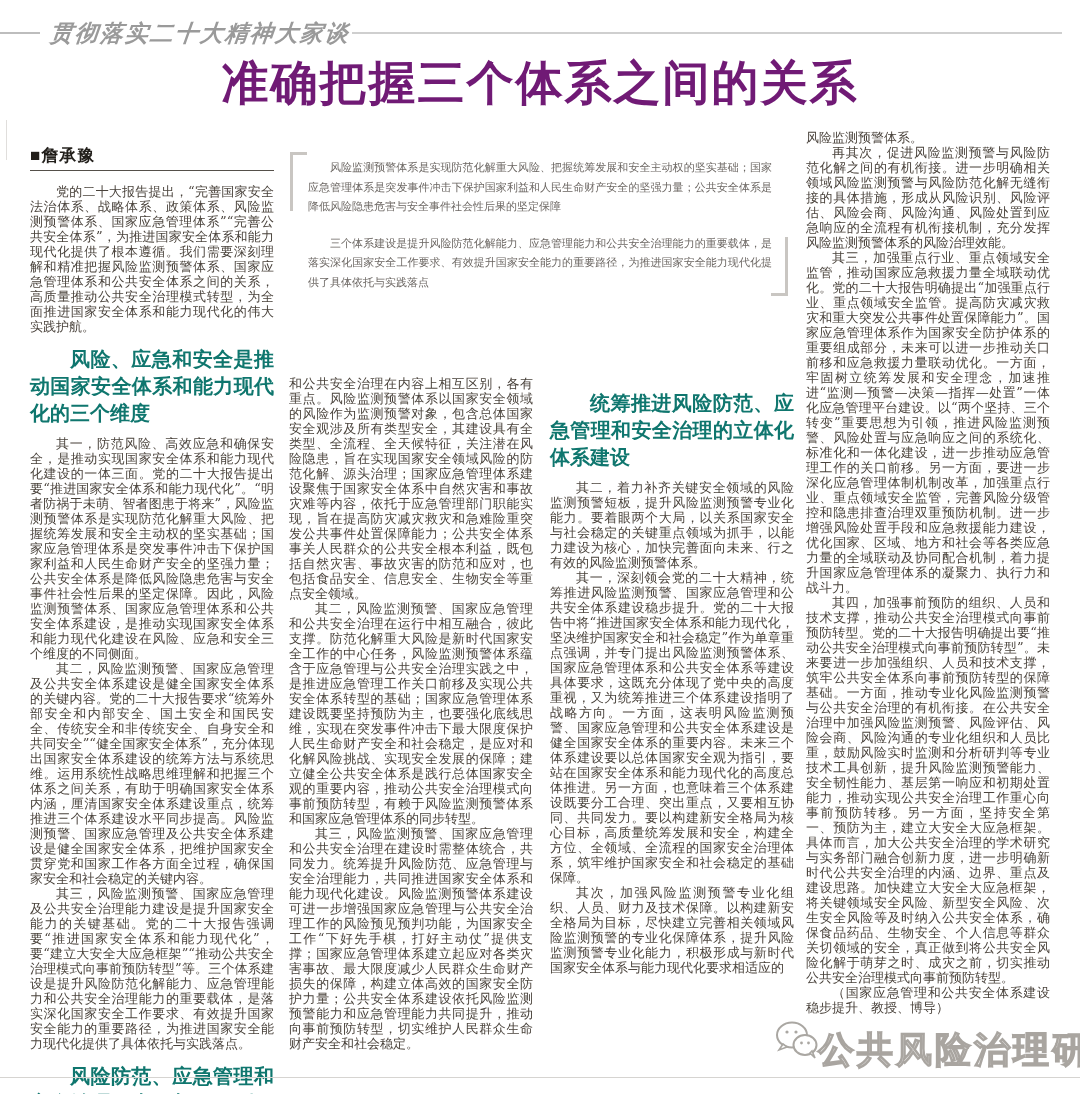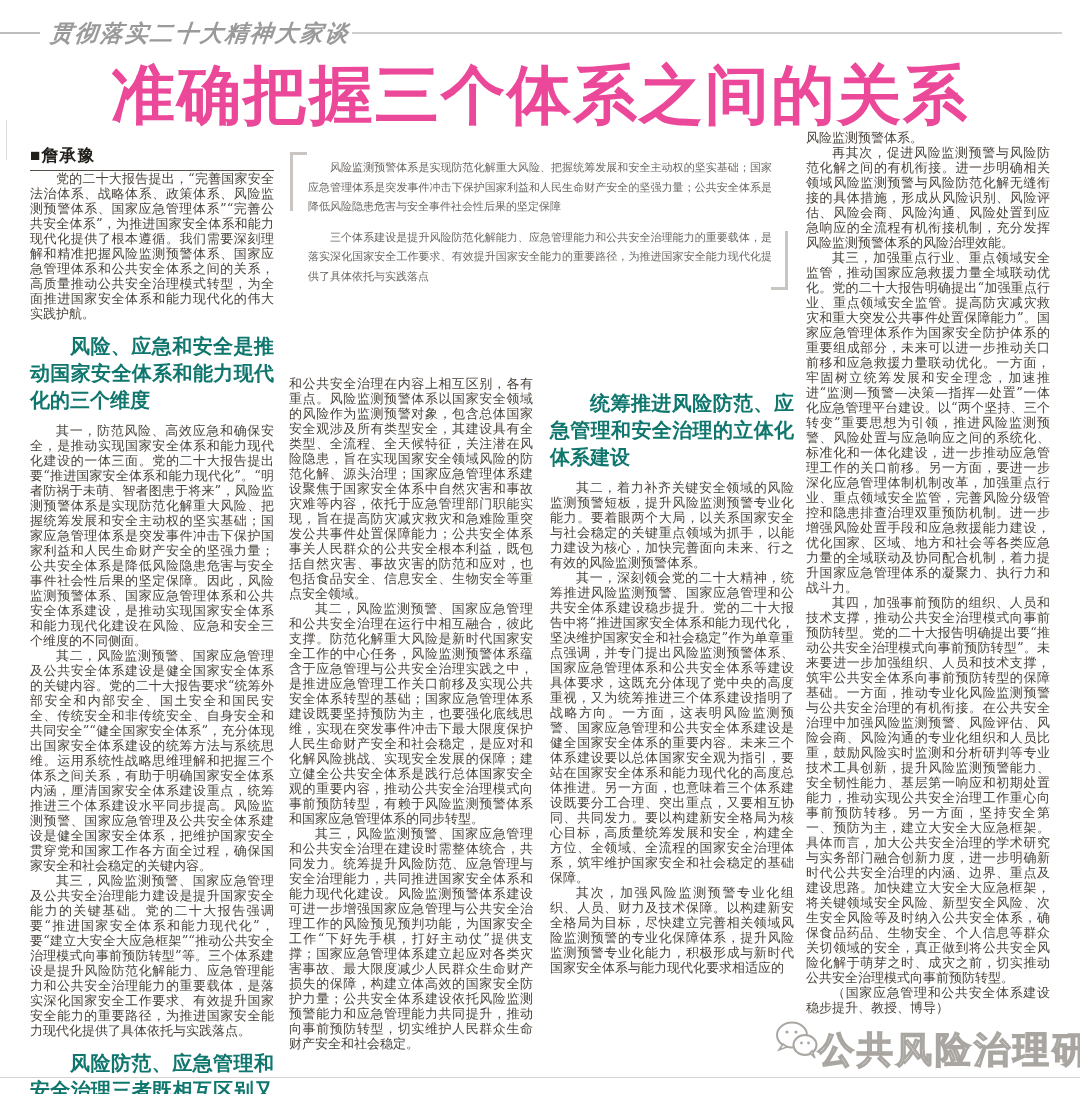--- a/index.html
+++ b/index.html
@@ -14,52 +14,52 @@
   .rule-left{left:0;width:40px;}
   .rule-right{left:352px;right:18px;background:#cfcfcf;}
   .kicker{
     position:absolute;left:50px;top:4px;
     font-size:23px;font-weight:bold;font-style:italic;
     color:#9a9a9a;letter-spacing:2px;white-space:nowrap;
     transform:skewX(-6deg);
   }
   .title{
     position:absolute;left:0;top:52px;width:100%;margin:0;
-    text-align:center;font-size:64px;font-weight:900;
-    color:#ec4899;letter-spacing:2px;white-space:nowrap;
+    text-align:center;font-size:47px;font-weight:900;
+    color:#701a75;letter-spacing:2px;white-space:nowrap;
   }
   
   .summary{position:absolute;left:308px;top:158px;width:464px;}
   .summary p{
     margin:0;text-indent:2em;text-align:justify;
     font-size:11px;line-height:19.5px;color:#6b6662;
     font-family:"Liberation Sans",sans-serif;
   }
-  .summary p.s2{margin-top:11px;}
+  .summary p.s2{margin-top:17px;}
   .corner{position:absolute;}
   .corner.tl{left:-18px;top:-6px;width:14px;height:56px;border-left:3px solid #c9c6c2;border-top:3px solid #c9c6c2;}
   .corner.br{right:-16px;bottom:-4px;width:14px;height:56px;border-right:3px solid #c9c6c2;border-bottom:3px solid #c9c6c2;}
   
   .col{
     position:absolute;width:244px;
     font-family:"DejaVu Serif","Liberation Serif",serif;
     font-size:13px;line-height:15px;color:#4a433c;
     text-align:justify;
   }
   .col p{margin:0;text-indent:2em;}
   .col p.cont{text-indent:0;}
   .col1{left:30px;top:148px;}
   .col2{left:289px;top:376px;}
   .col3{left:550px;top:376px;}
   .col4{left:806px;top:130px;}
   .byline{
     font-family:"Liberation Sans",sans-serif;
     font-size:17px;font-weight:bold;color:#211e1a;
     padding-bottom:7px;border-bottom:1.5px solid #55504a;
-    letter-spacing:1px;
+    margin-bottom:13px;letter-spacing:1px;
   }
   .colhead{
     font-family:"Liberation Sans",sans-serif;
     font-size:20px;line-height:27px;font-weight:bold;color:#0f766e;
     text-indent:2em;text-align:justify;
     margin:12px 0 9px;
   }
   .col3 .colhead{margin-top:14px;}
   .credit{margin-top:2px;}
   

